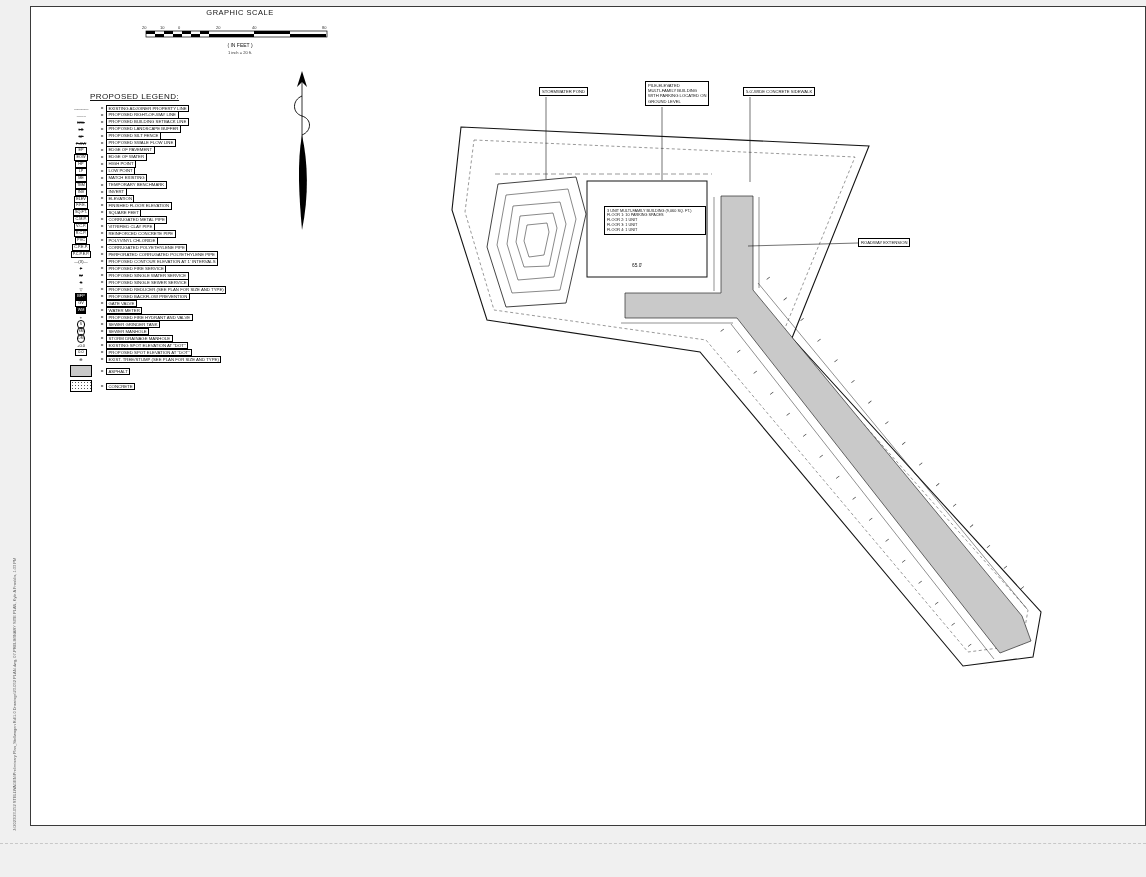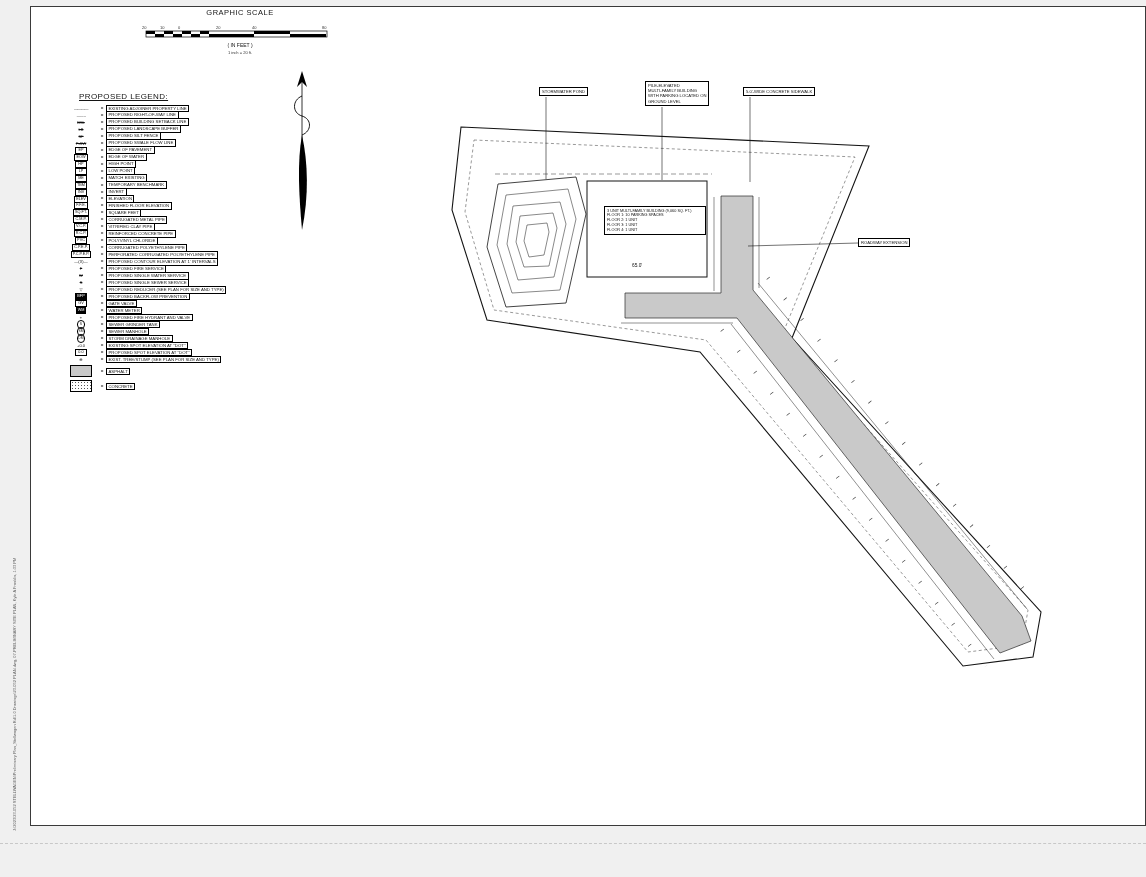--- a/index.html
+++ b/index.html
@@ -19,21 +19,21 @@
 
   
   .scale-block{position:absolute;left:130px;top:8px;width:220px;}
   .scale-title{position:absolute;left:0;top:0;width:220px;text-align:center;font-size:7.5px;letter-spacing:.5px;}
   .scale-tick{position:absolute;top:17px;font-size:4px;color:#333;}
   .scale-feet{position:absolute;left:0;top:34px;width:220px;text-align:center;font-size:5px;}
   .scale-note{position:absolute;left:0;top:42px;width:220px;text-align:center;font-size:4px;color:#333;}
 
   
   .legend{position:absolute;left:64px;top:92px;width:190px;}
-  .legend-title{font-size:8px;letter-spacing:.4px;text-decoration:underline;margin:0 0 4px 15px;}
+  .legend-title{font-size:8px;letter-spacing:.4px;text-decoration:underline;margin:0 0 4px 26px;}
   .lrow{display:flex;align-items:center;gap:2px;height:6.4px;margin-bottom:.6px;}
   .lrow.tall{height:13px;margin:2px 0;}
   .lsym{flex:0 0 34px;text-align:center;font-size:4px;line-height:5px;white-space:nowrap;overflow:visible;}
   .lsym.line{text-decoration:line-through;}
   .lsym.plainline{letter-spacing:-.5px;}
   .lsym.box{font-size:3.8px;}
   .lsym.box,.lsym.boxfill{align-self:center;}
   .lsym.box{border:.6px solid #000;flex-basis:auto;margin:0 auto;padding:0 1px;min-width:8px;}
   .lsym.boxfill{border:.6px solid #000;background:#000;color:#fff;flex-basis:auto;margin:0 auto;padding:0 1px;font-size:3.8px;}
   .lsymwrap{flex:0 0 34px;display:flex;justify-content:center;}

